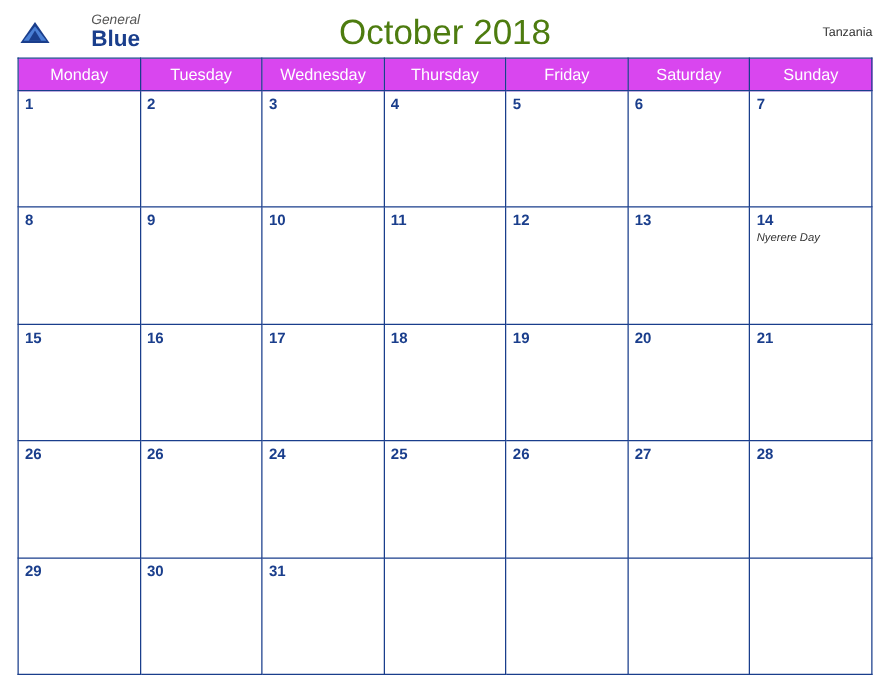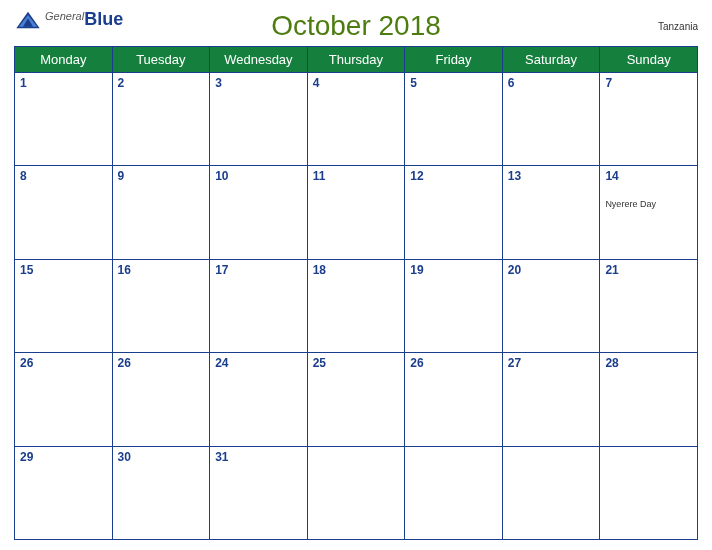--- a/index.html
+++ b/index.html
@@ -46,22 +46,23 @@
       width: 28px;
       height: 20px;
     }
     .logo-combined {
       display: flex;
       align-items: center;
       gap: 3px;
     }
     .logo-texts {
       display: flex;
-      flex-direction: row;
+      flex-direction: column;
       line-height: 1.1;
+      margin-left: 28px;
     }
     .month-title {
       font-size: 28px;
       color: #4d7c0f;
       font-weight: normal;
       text-align: center;
     }
     .country-label {
       position: absolute;
       right: 0;
@@ -70,21 +71,21 @@
       font-size: 10px;
       color: #333;
     }
     .calendar-table {
       width: 100%;
       flex: 1;
       border-collapse: collapse;
       border: 1.5px solid #1a3e8c;
     }
     .calendar-table th {
-      background-color: #15803d;
+      background-color: #d946ef;
       color: #fff;
       text-align: center;
       font-size: 13px;
       font-weight: normal;
       padding: 5px 2px;
       border: 1px solid #1a3e8c;
     }
     .calendar-table td {
       border: 1.5px solid #1a3e8c;
       vertical-align: top;
@@ -93,22 +94,23 @@
     }
     .day-number {
       font-size: 12px;
       color: #1a3e8c;
       font-weight: bold;
       display: block;
     }
     .day-event {
       font-size: 9px;
       color: #333;
-      margin-top: 16px;
+      margin-top: 2px;
       display: block;
+      font-style: italic;
     }
     .empty-cell {
       background: #fff;
     }
     .cell-content {
       min-height: 55px;
     }
   </style>
 </head>
 <body>

